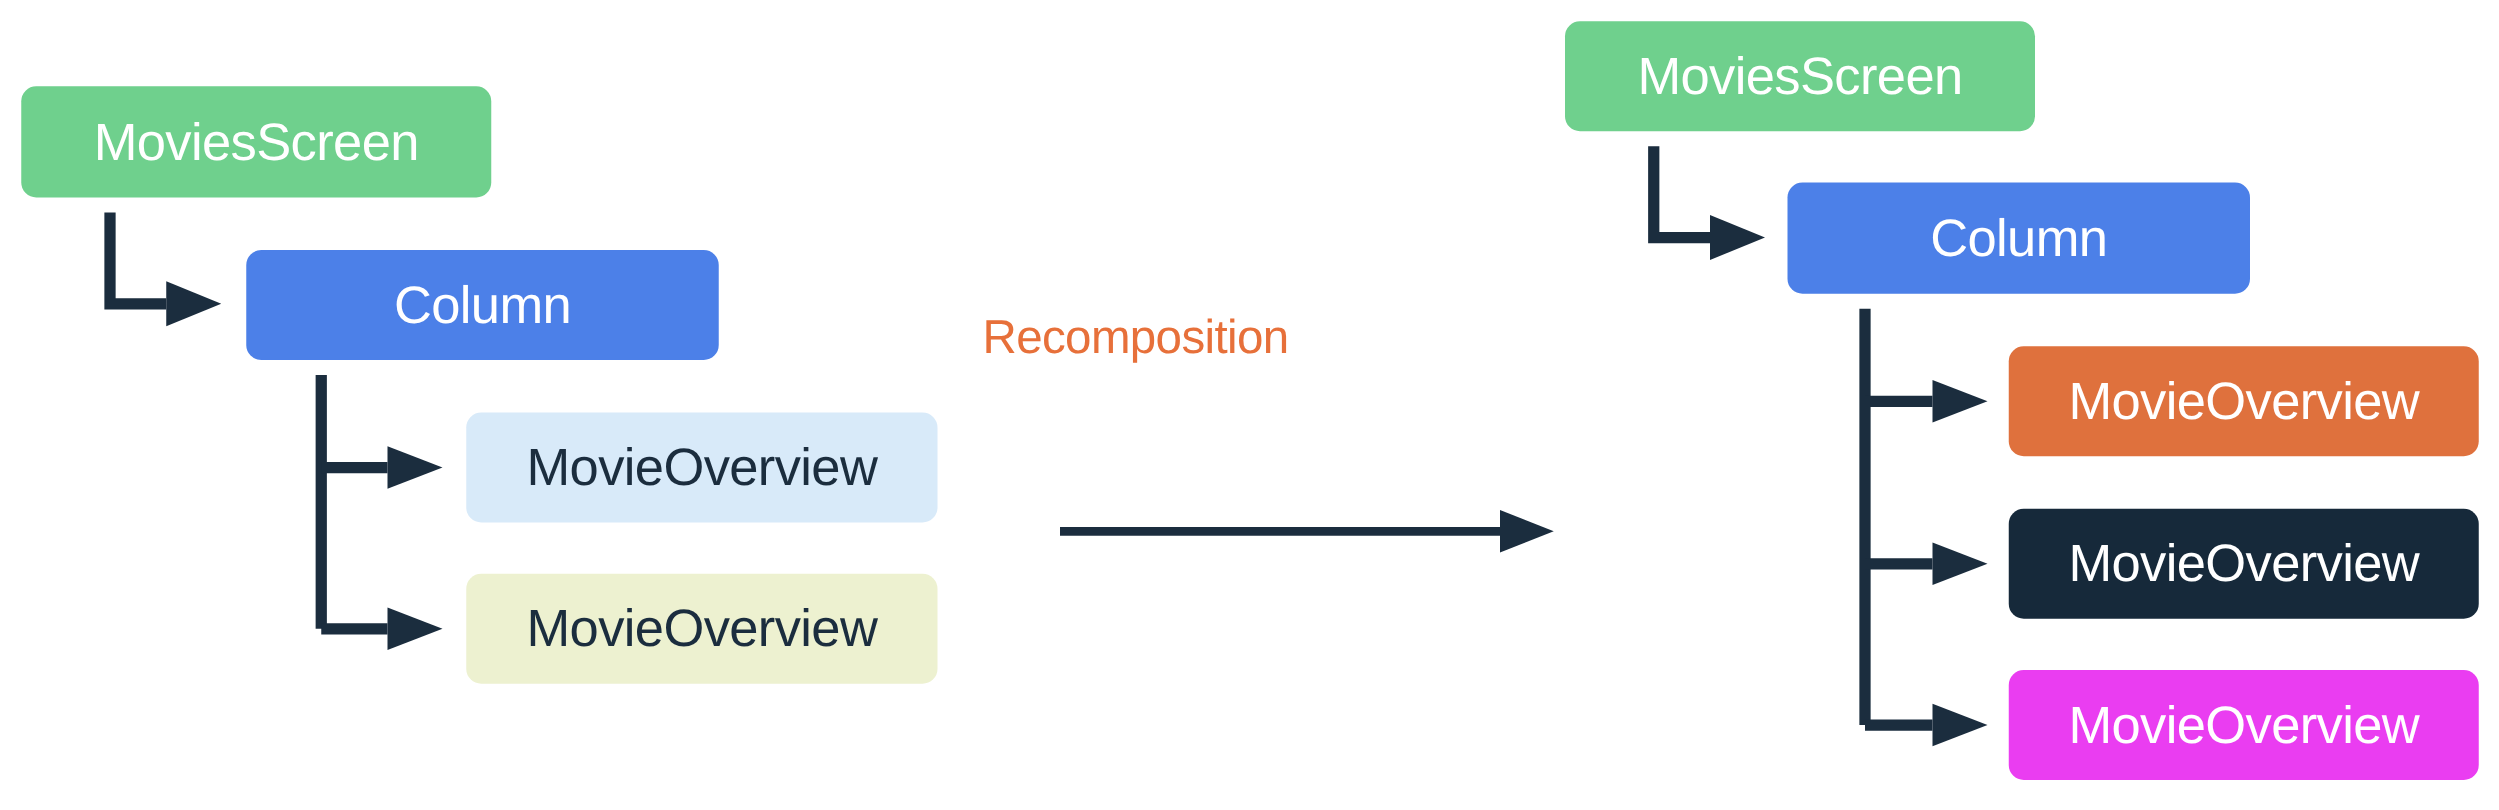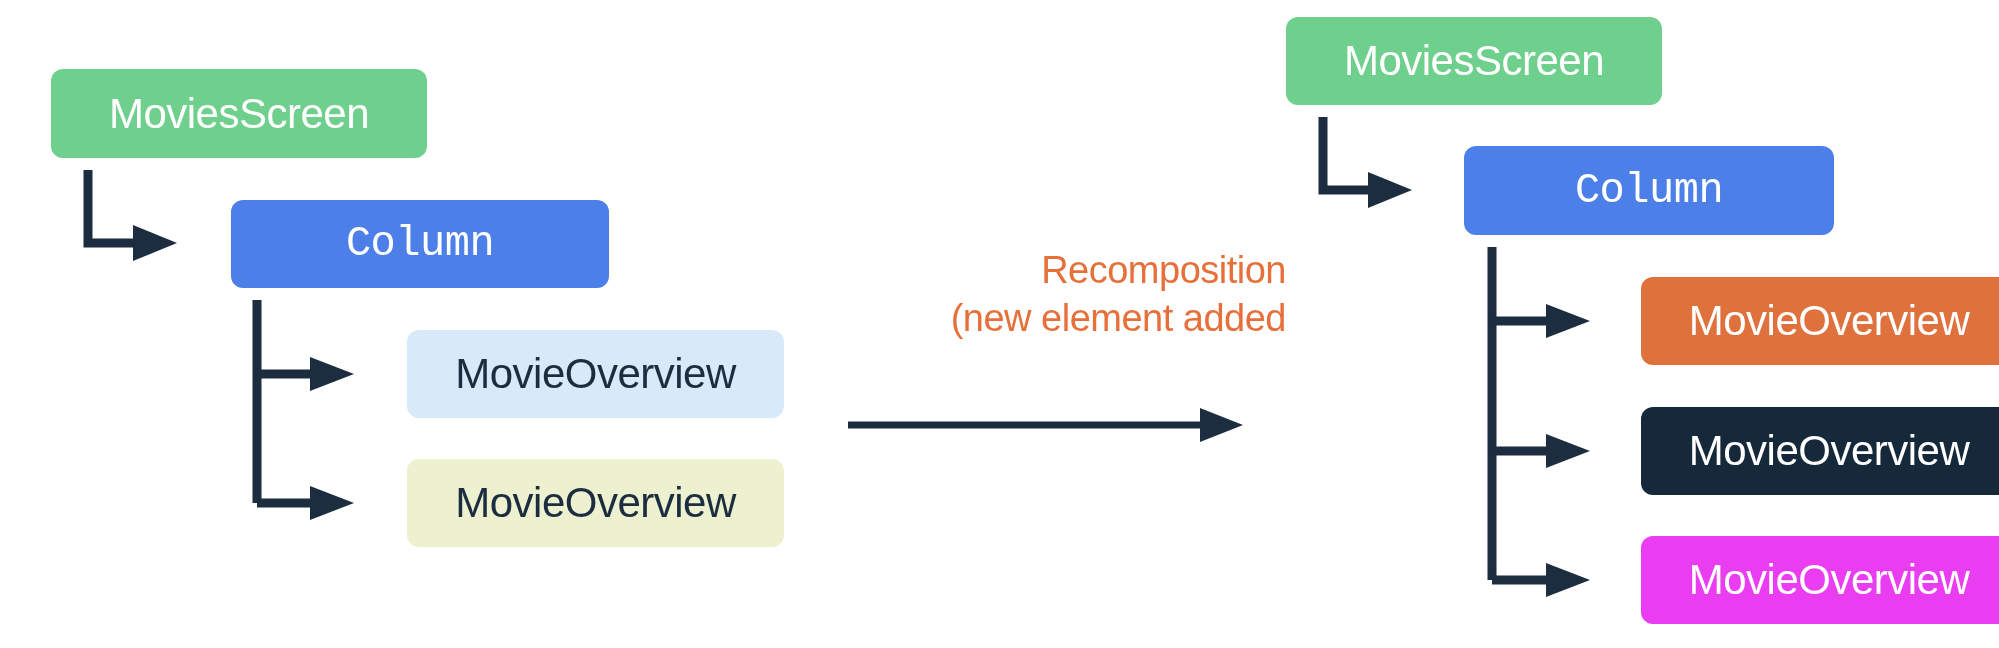--- a/index.html
+++ b/index.html
@@ -16,38 +16,38 @@
   }
   html,body{margin:0;padding:0;background:#ffffff;}
   .stage{
     position:relative;
     width:1999px;
     height:648px;
     background:#ffffff;
     overflow:hidden;
     font-family:"Liberation Sans", sans-serif;
   }
-  .layer{position:absolute;inset:0;margin-left:34px;}
+  .layer{position:absolute;inset:0;}
   svg.overlay{position:absolute;inset:0;display:block;}
   svg.overlay path{stroke:var(--line);stroke-width:9;fill:none;}
   svg.overlay path.thin{stroke-width:7;}
   svg.overlay polygon{fill:var(--line);stroke:none;}
   .node{
     position:absolute;
     display:flex;
     align-items:center;
     justify-content:center;
     border-radius:12px;
     font-size:42px;
     letter-spacing:-0.5px;
     color:#ffffff;
     white-space:nowrap;
   }
   .root{background:var(--green);}
-  .col{background:var(--blue);font-family:Liberation Mono, monospace;}
+  .col{background:var(--blue);}
   .c-lblue{background:var(--lblue);color:var(--ink);}
   .c-lyellow{background:var(--lyellow);color:var(--ink);}
   .c-orange{background:var(--orange);}
   .c-navy{background:var(--navy);}
   .c-magenta{background:var(--magenta);}
 
   .l-root{left:17px;top:69px;width:376px;height:89px;}
   .l-col{left:197px;top:200px;width:378px;height:88px;}
   .l-c0{left:373px;top:330px;width:377px;height:88px;}
   .l-c1{left:373px;top:459px;width:377px;height:88px;}
@@ -56,21 +56,21 @@
   .r-col{left:1430px;top:146px;width:370px;height:89px;}
   .r-c0{left:1607px;top:277px;width:376px;height:88px;}
   .r-c1{left:1607px;top:407px;width:376px;height:88px;}
   .r-c2{left:1607px;top:536px;width:376px;height:88px;}
 
   .caption{
     position:absolute;
     left:786px;
     top:246px;
     width:500px;
-    text-align:right;
+    text-align:left;
     color:var(--caption);
     font-size:38px;
     line-height:48px;
     font-weight:500;
     letter-spacing:-0.5px;
   }
 </style>
 </head>
 <body>
 
@@ -104,21 +104,20 @@
 
   <div class="layer">
     <div class="node root l-root">MoviesScreen</div>
     <div class="node col l-col">Column</div>
     <div class="node c-lblue l-c0">MovieOverview</div>
     <div class="node c-lyellow l-c1">MovieOverview</div>
   </div>
 
   <div class="caption">
     <div>Recomposition</div>
-    <div>(new element added</div>
   </div>
 
   <div class="layer">
     <div class="node root r-root">MoviesScreen</div>
     <div class="node col r-col">Column</div>
     <div class="node c-orange r-c0">MovieOverview</div>
     <div class="node c-navy r-c1">MovieOverview</div>
     <div class="node c-magenta r-c2">MovieOverview</div>
   </div>
 

